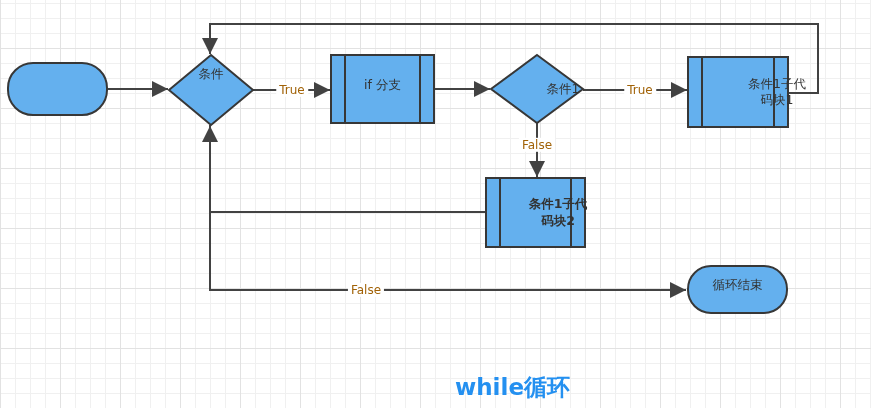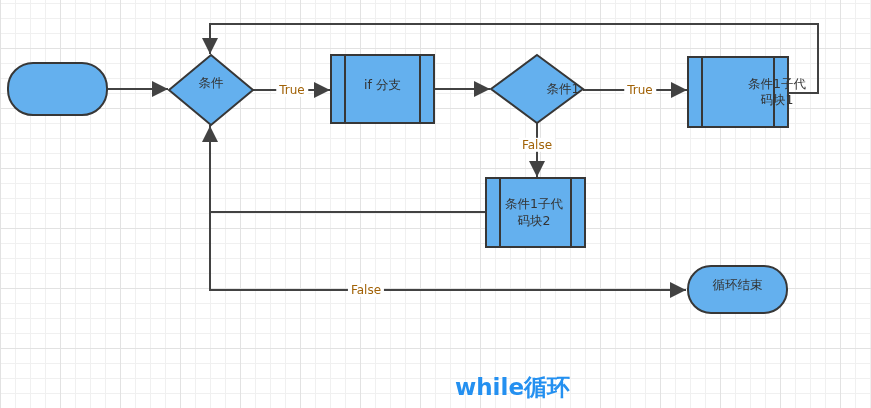--- a/index.html
+++ b/index.html
@@ -111,29 +111,29 @@
     <rect class="node-shape" x="688" y="57" width="100" height="70"></rect>
     <path class="node-inner-line" d="M702 58 L702 126 M774 58 L774 126"></path>
 
     <rect class="node-shape" x="486" y="178" width="99" height="69"></rect>
     <path class="node-inner-line" d="M500 179 L500 246 M571 179 L571 246"></path>
 
     <rect class="node-shape" x="688" y="266" width="99" height="47" rx="23" ry="23"></rect>
   </svg>
 
 
-  <div class="node-label" style="left:169px; top:48px; width:84px; height:70px;">条件</div>
+  <div class="node-label" style="left:169px; top:39px; width:84px; height:70px;">条件</div>
 
   <div class="node-label" style="left:345px; top:55px; width:75px; height:60px;">if 分支</div>
 
   <div class="node-label" style="left:517px; top:55px; width:92px; height:68px;">条件1</div>
 
   <div class="node-label" style="left:705px; top:57px; width:66px; height:70px;margin-left:39px;">条件1子代码块1</div>
 
-  <div class="node-label" style="left:501px; top:178px; width:66px; height:69px;">条件1子代码块2</div>
+  <div class="node-label" style="left:525px; top:178px; width:66px; height:69px;font-weight:bold;">条件1子代码块2</div>
 
   <div class="node-label" style="left:688px; top:266px; width:99px; height:38px;">循环结束</div>
 
   <div class="edge-label" style="left:292px; top:90px;">True</div>
 
   <div class="edge-label" style="left:640px; top:90px;">True</div>
 
   <div class="edge-label" style="left:537px; top:145px;">False</div>
 
   <div class="edge-label" style="left:366px; top:290px;">False</div>

